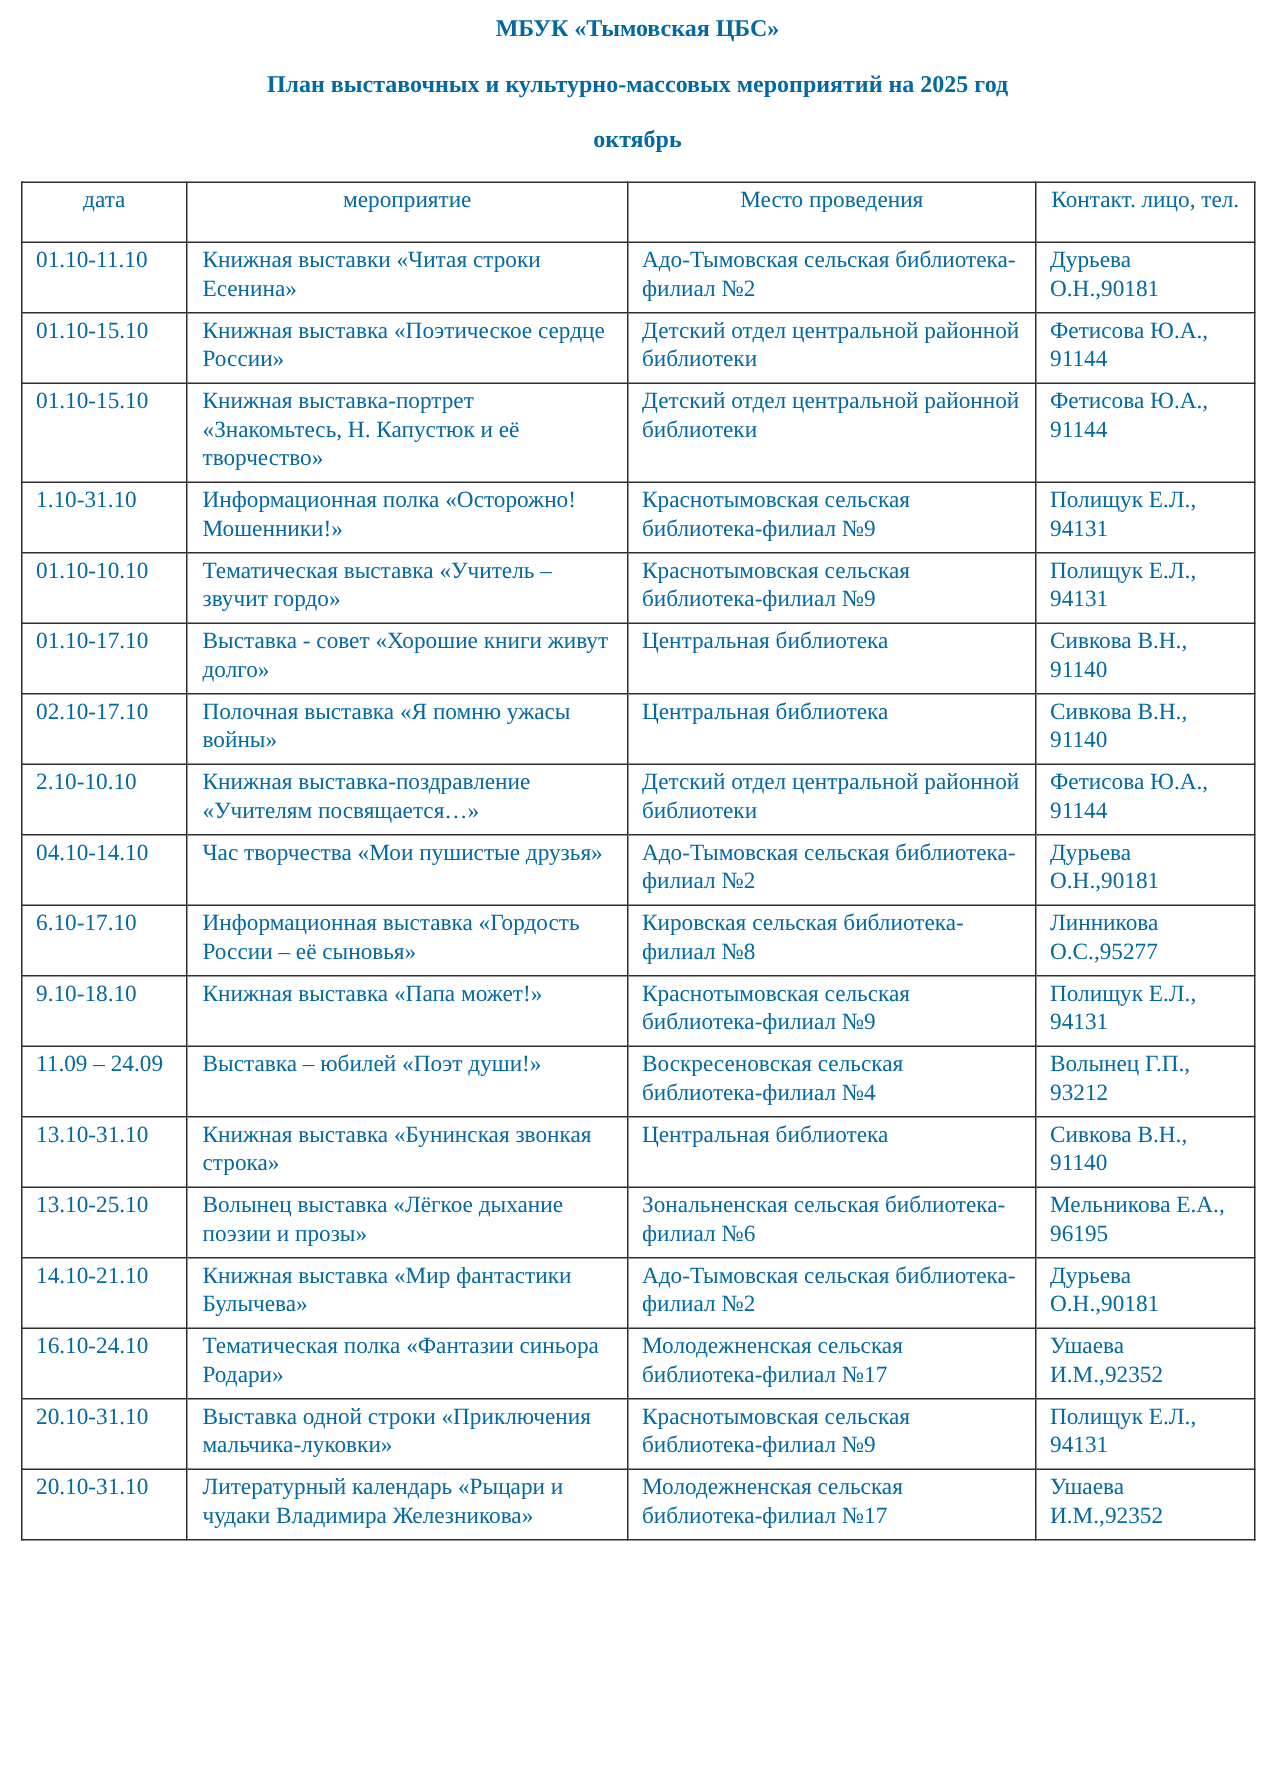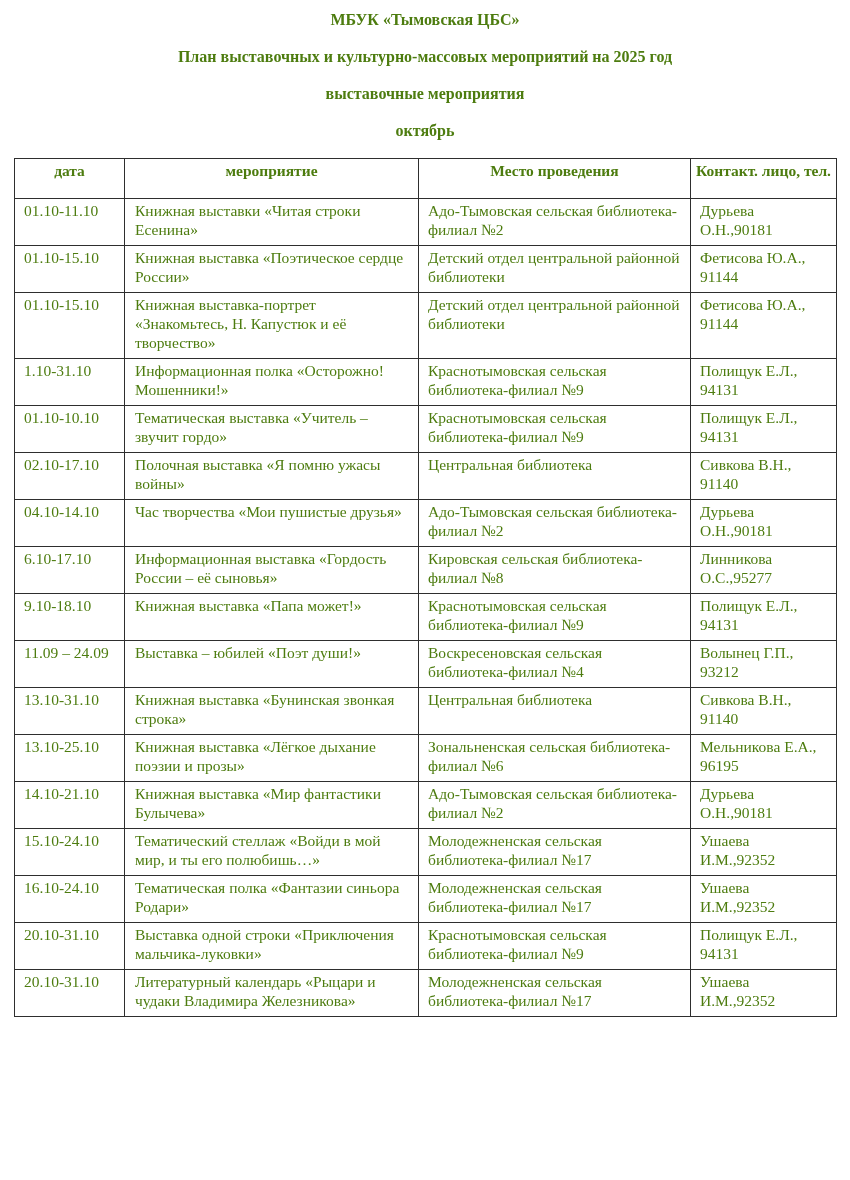--- a/index.html
+++ b/index.html
@@ -5,21 +5,21 @@
   html, body {
     margin: 0;
     padding: 0;
     background: #ffffff;
   }
   .page {
     box-sizing: border-box;
     width: 850px;
     height: 1180px;
     background: #ffffff;
-    color: #4d7c0f;
+    color: #0369a1;
     font-family: "Liberation Serif", serif;
     padding: 10px 14px 12px 14px;
     overflow: hidden;
   }
   .title-block p {
     margin: 0 0 17px 0;
     text-align: center;
     font-weight: 700;
     font-size: 16px;
     line-height: 20px;
@@ -31,21 +31,21 @@
     margin-top: 10px;
   }
   .events-table th,
   .events-table td {
     border: 1px solid #2e2e2e;
     vertical-align: top;
     font-family: "Liberation Serif", serif;
   }
   .events-table th {
     font-size: 15.5px;
-    font-weight: 700;
+    font-weight: 400;
     text-align: center;
     padding: 2px 4px 2px 4px;
     line-height: 19px;
     height: 40px;
     box-sizing: border-box;
   }
   .events-table td {
     font-size: 15.5px;
     line-height: 19px;
     padding: 2px 8px 6px 9px;
@@ -58,21 +58,20 @@
   }
 </style>
 </head>
 <body>
 
 <div class="page">
 
   <div class="title-block">
     <p>МБУК «Тымовская ЦБС»</p>
     <p>План выставочных и культурно-массовых мероприятий на 2025 год</p>
-    <p>выставочные мероприятия</p>
     <p>октябрь</p>
   </div>
 
   <table class="events-table">
     <colgroup>
       <col style="width:110px">
       <col style="width:294px">
       <col style="width:272px">
       <col style="width:146px">
     </colgroup>
@@ -109,26 +108,38 @@
           <td class="venue-cell">Краснотымовская сельская библиотека-филиал №9</td>
           <td class="contact-cell">Полищук Е.Л., 94131</td>
         </tr>
         <tr>
           <td class="date-cell">01.10-10.10</td>
           <td class="event-cell">Тематическая выставка «Учитель – звучит гордо»</td>
           <td class="venue-cell">Краснотымовская сельская библиотека-филиал №9</td>
           <td class="contact-cell">Полищук Е.Л., 94131</td>
         </tr>
         <tr>
+          <td class="date-cell">01.10-17.10</td>
+          <td class="event-cell">Выставка - совет «Хорошие книги живут долго»</td>
+          <td class="venue-cell">Центральная библиотека</td>
+          <td class="contact-cell">Сивкова В.Н., 91140</td>
+        </tr>
+        <tr>
           <td class="date-cell">02.10-17.10</td>
           <td class="event-cell">Полочная выставка «Я помню ужасы войны»</td>
           <td class="venue-cell">Центральная библиотека</td>
           <td class="contact-cell">Сивкова В.Н., 91140</td>
         </tr>
         <tr>
+          <td class="date-cell">2.10-10.10</td>
+          <td class="event-cell">Книжная выставка-поздравление «Учителям посвящается…»</td>
+          <td class="venue-cell">Детский отдел центральной районной библиотеки</td>
+          <td class="contact-cell">Фетисова Ю.А., 91144</td>
+        </tr>
+        <tr>
           <td class="date-cell">04.10-14.10</td>
           <td class="event-cell">Час творчества «Мои пушистые друзья»</td>
           <td class="venue-cell">Адо-Тымовская сельская библиотека-филиал №2</td>
           <td class="contact-cell">Дурьева О.Н.,90181</td>
         </tr>
         <tr>
           <td class="date-cell">6.10-17.10</td>
           <td class="event-cell">Информационная выставка «Гордость России – её сыновья»</td>
           <td class="venue-cell">Кировская сельская библиотека-филиал №8</td>
           <td class="contact-cell">Линникова О.С.,95277</td>
@@ -146,37 +157,31 @@
           <td class="contact-cell">Волынец Г.П., 93212</td>
         </tr>
         <tr>
           <td class="date-cell">13.10-31.10</td>
           <td class="event-cell">Книжная выставка «Бунинская звонкая строка»</td>
           <td class="venue-cell">Центральная библиотека</td>
           <td class="contact-cell">Сивкова В.Н., 91140</td>
         </tr>
         <tr>
           <td class="date-cell">13.10-25.10</td>
-          <td class="event-cell">Книжная выставка «Лёгкое дыхание поэзии и прозы»</td>
+          <td class="event-cell">Волынец выставка «Лёгкое дыхание поэзии и прозы»</td>
           <td class="venue-cell">Зональненская сельская библиотека-филиал №6</td>
           <td class="contact-cell">Мельникова Е.А., 96195</td>
         </tr>
         <tr>
           <td class="date-cell">14.10-21.10</td>
           <td class="event-cell">Книжная выставка «Мир фантастики Булычева»</td>
           <td class="venue-cell">Адо-Тымовская сельская библиотека-филиал №2</td>
           <td class="contact-cell">Дурьева О.Н.,90181</td>
         </tr>
         <tr>
-          <td class="date-cell">15.10-24.10</td>
-          <td class="event-cell">Тематический стеллаж «Войди в мой мир, и ты его полюбишь…»</td>
-          <td class="venue-cell">Молодежненская сельская библиотека-филиал №17</td>
-          <td class="contact-cell">Ушаева И.М.,92352</td>
-        </tr>
-        <tr>
           <td class="date-cell">16.10-24.10</td>
           <td class="event-cell">Тематическая полка «Фантазии синьора Родари»</td>
           <td class="venue-cell">Молодежненская сельская библиотека-филиал №17</td>
           <td class="contact-cell">Ушаева И.М.,92352</td>
         </tr>
         <tr>
           <td class="date-cell">20.10-31.10</td>
           <td class="event-cell">Выставка одной строки «Приключения мальчика-луковки»</td>
           <td class="venue-cell">Краснотымовская сельская библиотека-филиал №9</td>
           <td class="contact-cell">Полищук Е.Л., 94131</td>

